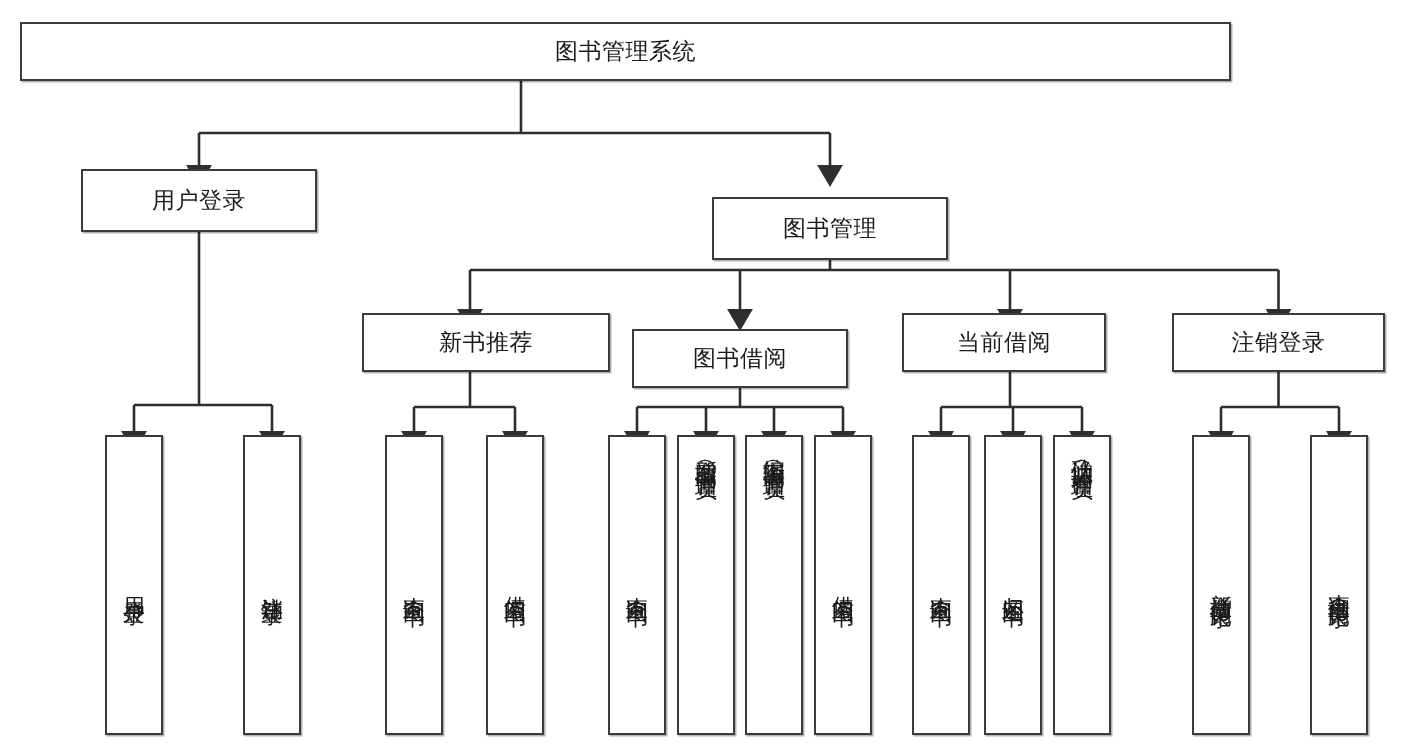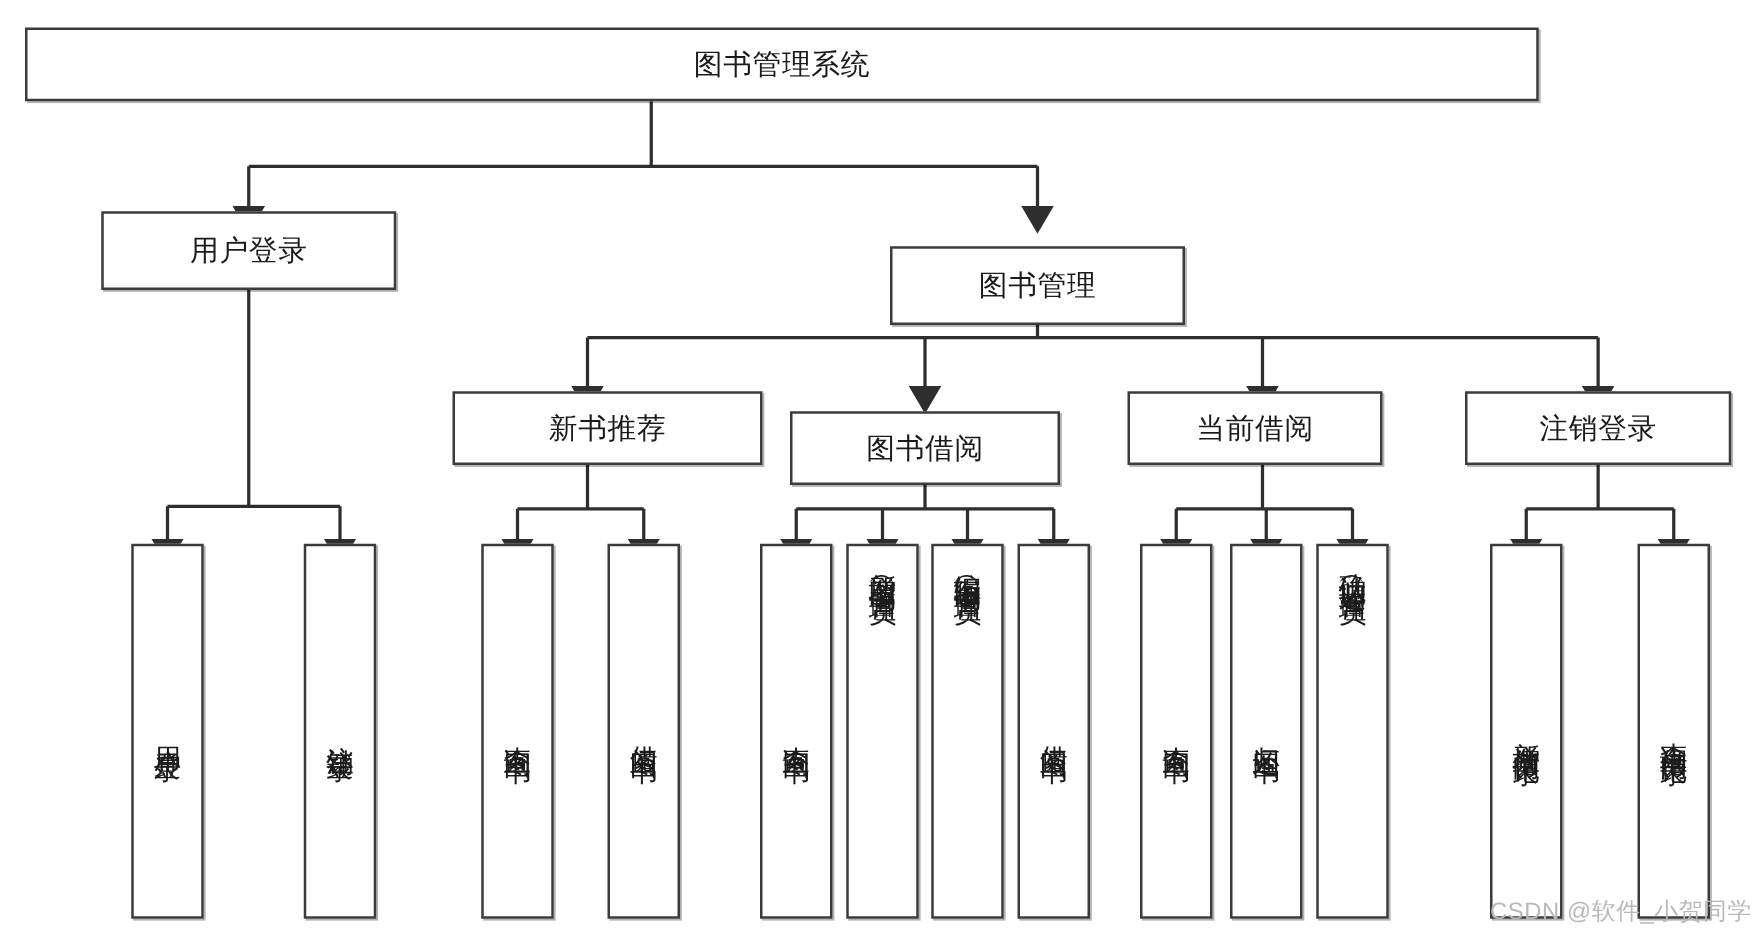--- a/index.html
+++ b/index.html
@@ -174,15 +174,14 @@
         <span class="node-label">确认归还（管理员）</span>
       </div>
       <div class="node-box vertical centered" style="left: 1192px; top: 435px; width: 58px; height: 300px;">
         <span class="node-label">新增借阅记录</span>
       </div>
       <div class="node-box vertical centered" style="left: 1310px; top: 435px; width: 58px; height: 300px;">
         <span class="node-label">查询借阅记录</span>
       </div>
     </div>
 
-  <div class="watermark" style="left: 1192px; top: 716px;">CSDN @软件_小贺同学</div>
 
 </div>
 
 </body></html>

